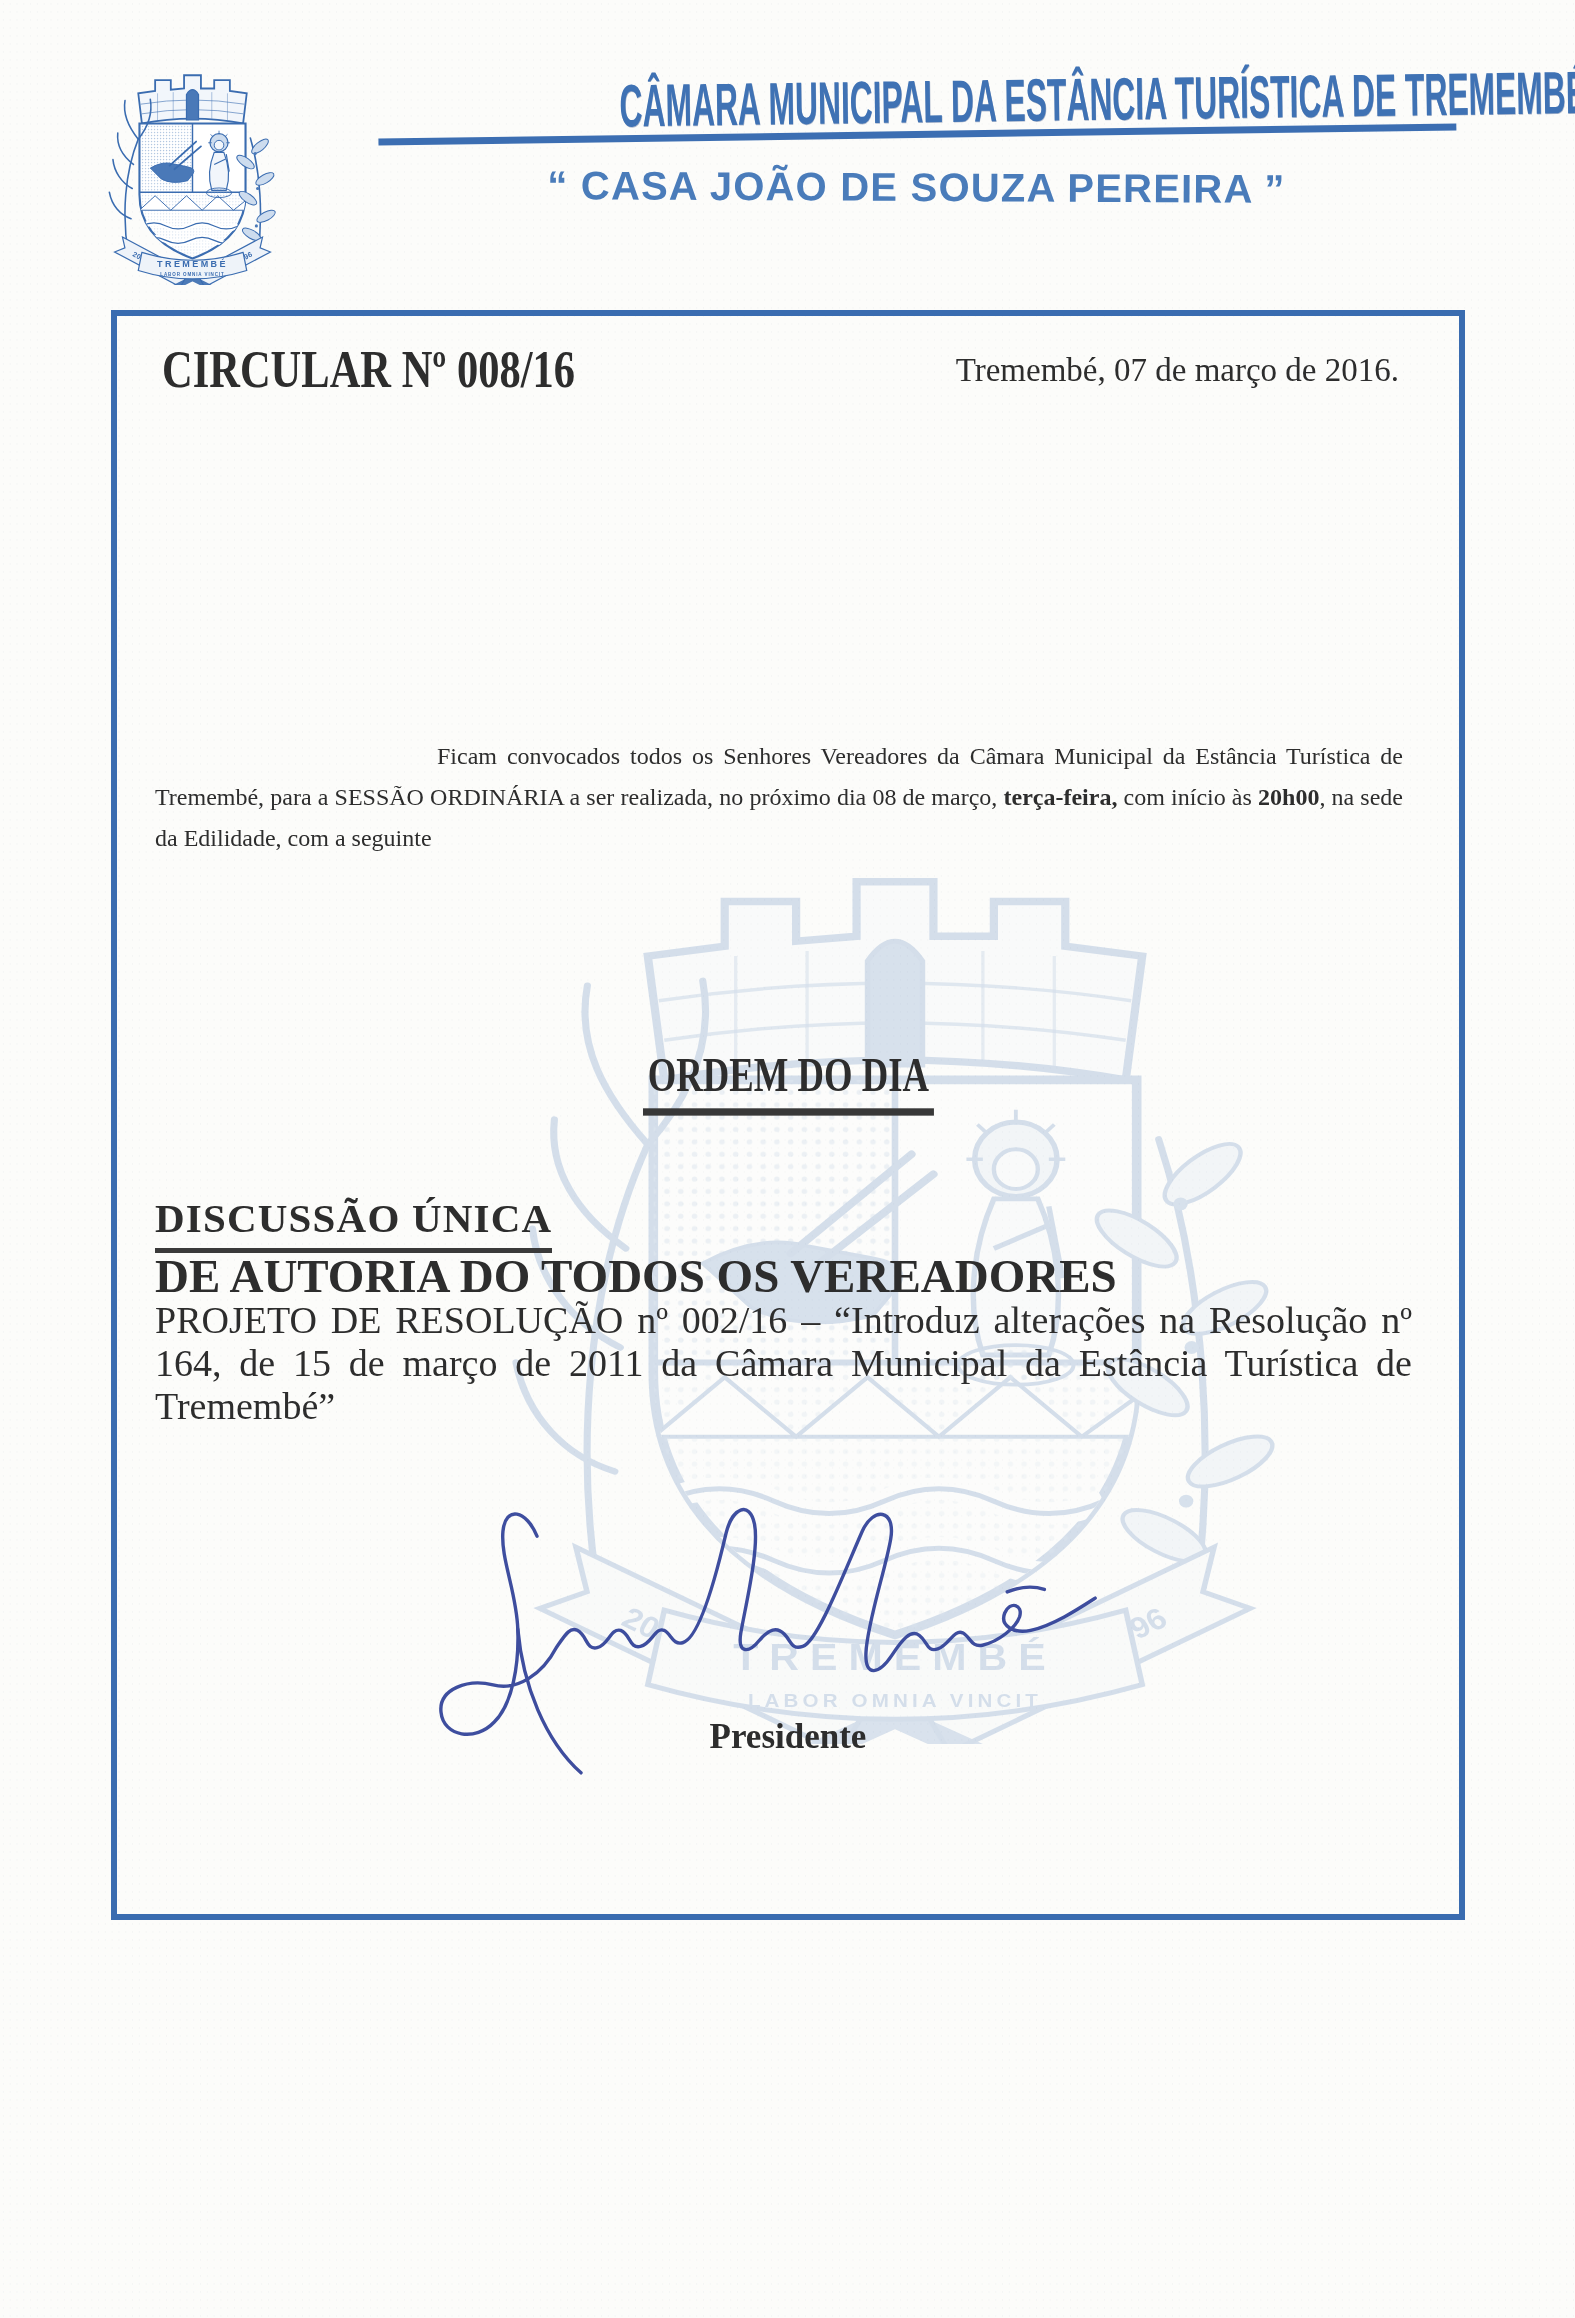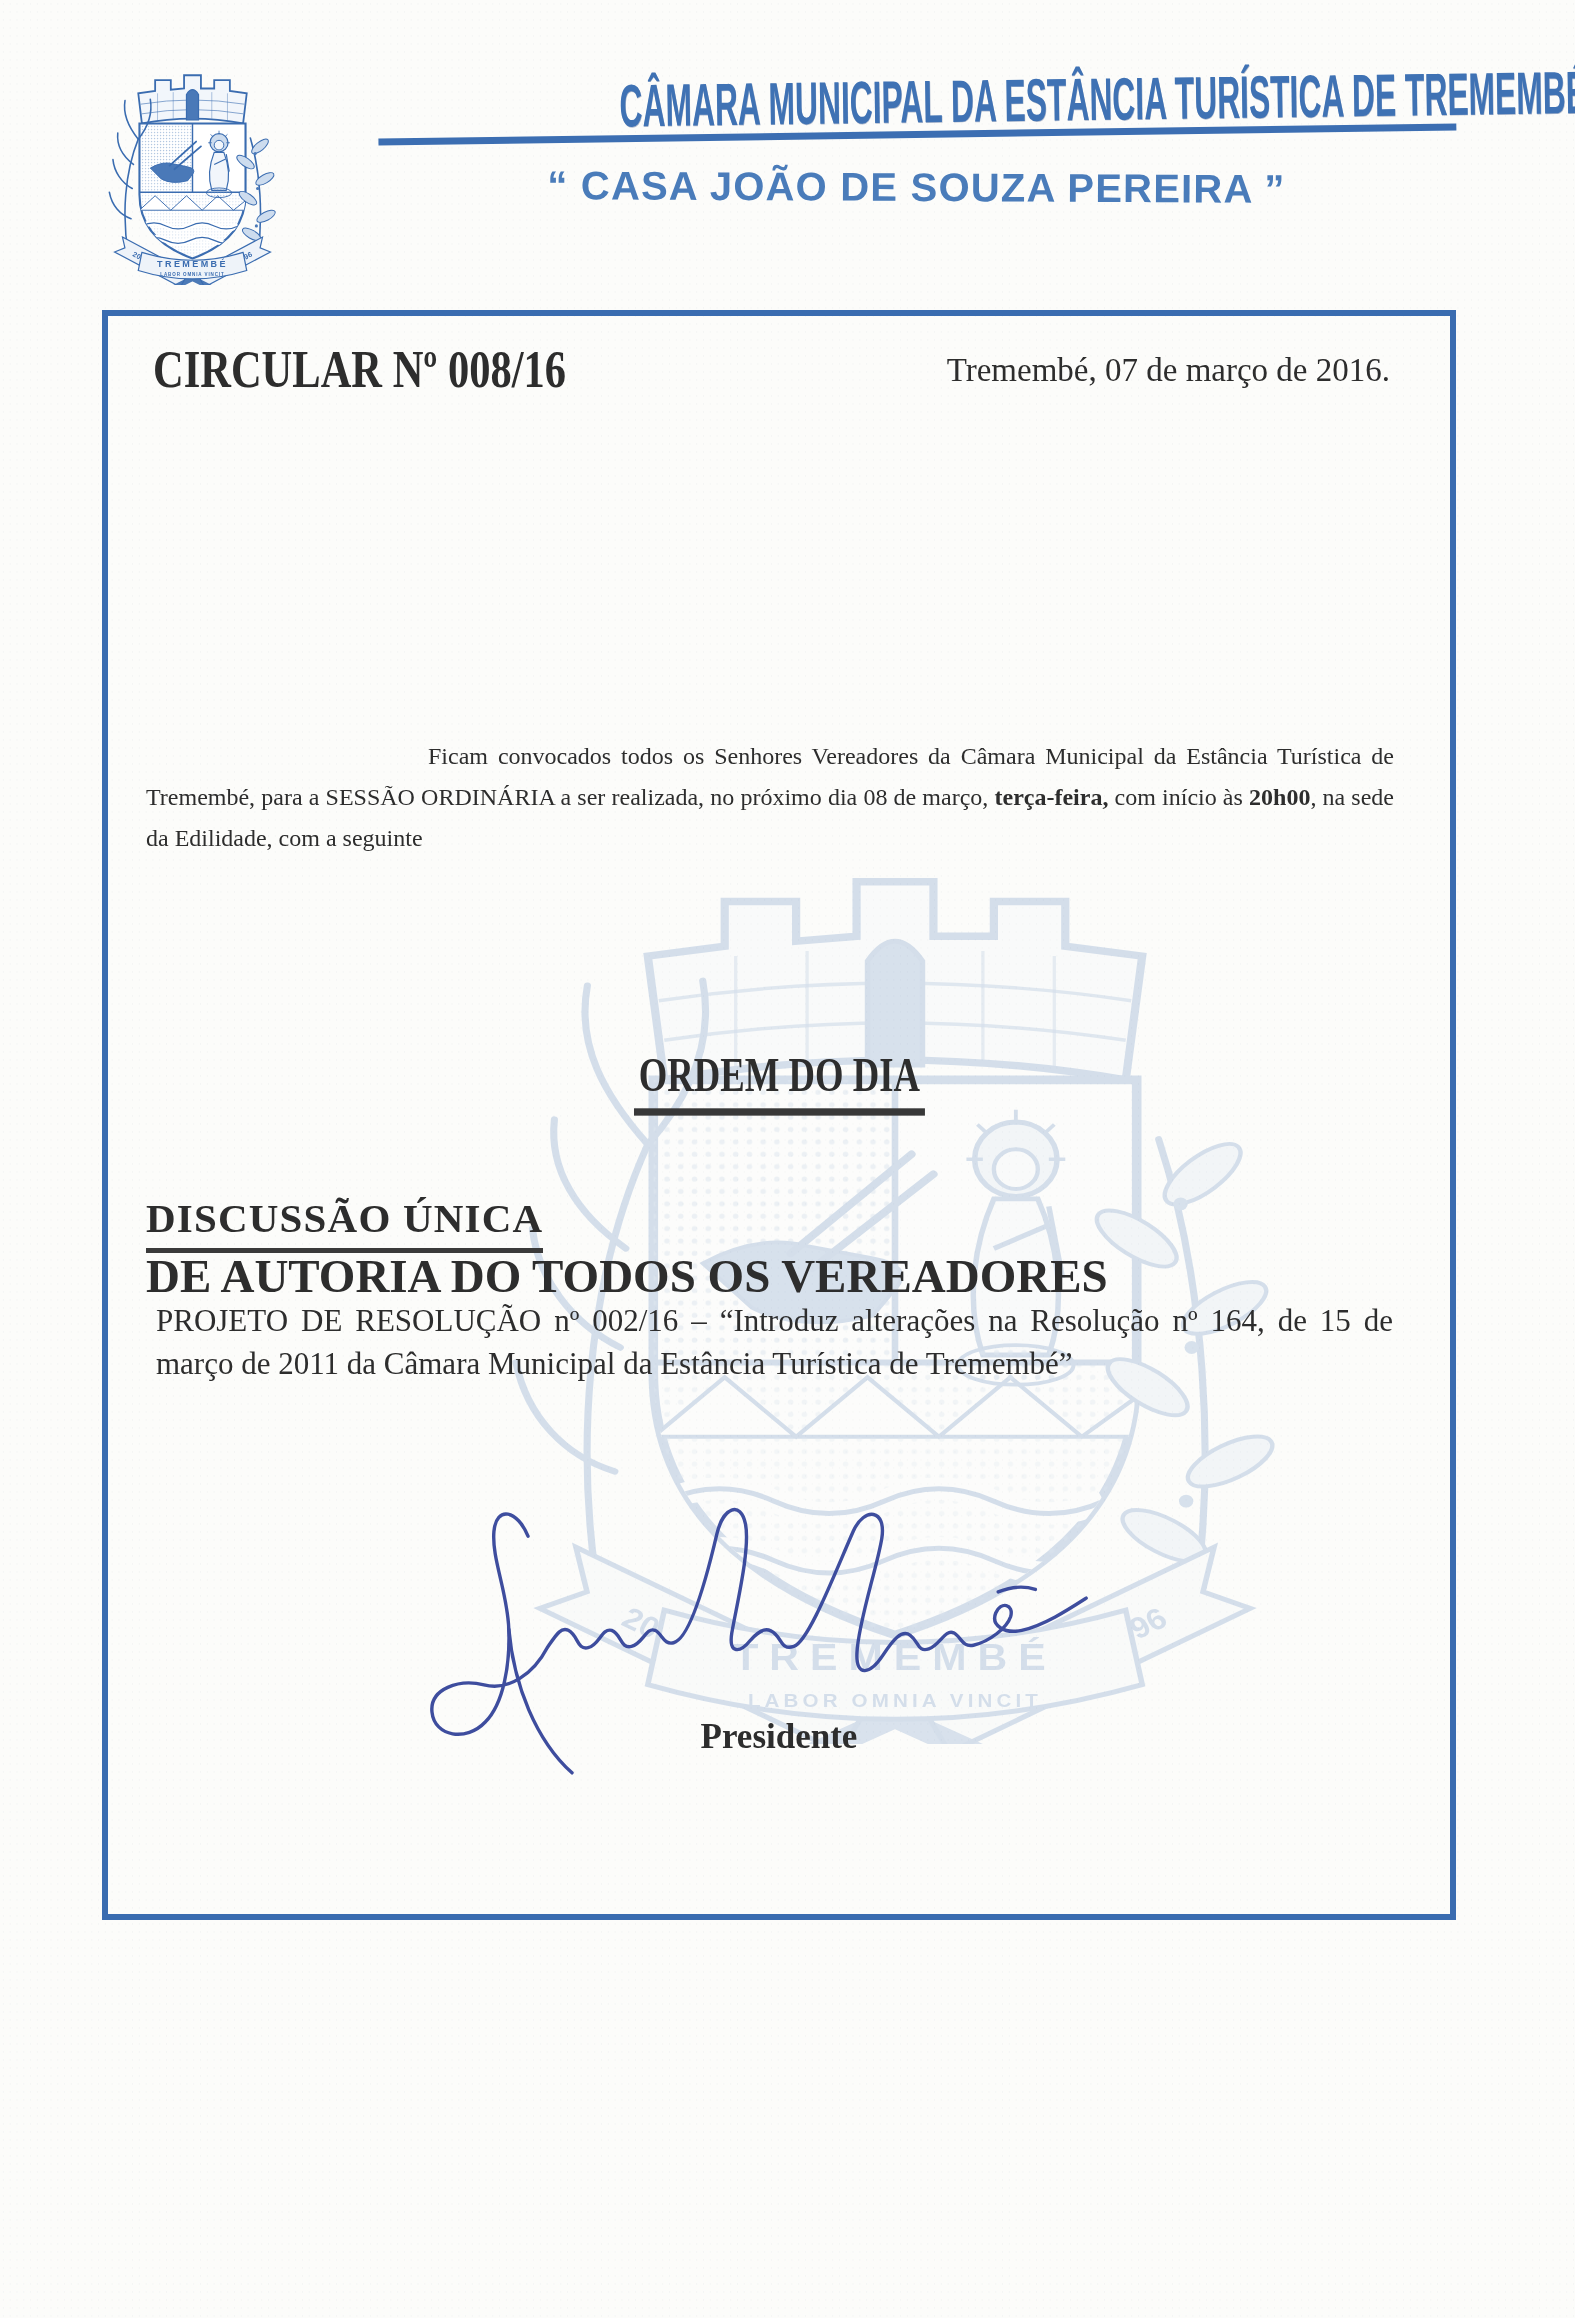--- a/index.html
+++ b/index.html
@@ -28,21 +28,21 @@
   .org-subtitle{
     margin-top:27px;
     font-family:"Liberation Sans", sans-serif;font-weight:bold;
     font-size:40px;letter-spacing:1.2px;color:#4a7cba;
     transform:rotate(0.3deg);
   }
   
   .watermark{position:absolute;left:483px;top:852px;width:824px;height:892px;opacity:0.20;}
   
   .frame{
-    position:absolute;left:102px;top:310px;width:1354px;height:1610px;
+    position:absolute;left:111px;top:310px;width:1354px;height:1610px;
     border:6.2px solid #3a6cb0;box-sizing:border-box;
   }
   .doc-number{
     position:absolute;left:45px;top:23.5px;
     font-size:50px;font-weight:bold;white-space:nowrap;
     transform:scale(0.85,1.05);transform-origin:left center;
   }
   .doc-date{position:absolute;right:60px;top:36px;font-size:33px;white-space:nowrap;}
   .paragraph{
     position:absolute;left:38px;top:396px;width:1248px;
@@ -51,21 +51,21 @@
   .agenda-title-row{position:absolute;left:0;top:732px;width:100%;text-align:center;}
   .agenda-title{
     display:inline-block;font-size:47px;font-weight:bold;white-space:nowrap;
     padding:0 6.2px 5px 6.2px;border-bottom:7.4px solid #383838;
     transform:scale(0.78,1.05);
   }
   .agenda{position:absolute;left:38px;top:878px;width:1257px;}
   .agenda-discussion{font-size:41px;font-weight:bold;letter-spacing:1.2px;}
   .agenda-discussion span{display:inline-block;border-bottom:5.6px solid #3a3a3a;padding-bottom:6px;text-align:right;}
   .agenda-author{margin-top:2px;font-size:47px;font-weight:bold;line-height:43px;}
-  .agenda-project{margin:10px;margin-top:1.2px;font-size:31px;line-height:43px;text-align:justify;}
+  .agenda-project{margin:0;margin-top:1.2px;font-size:38px;line-height:43px;text-align:justify;}
   .signature-svg{position:absolute;left:267px;top:1183px;width:731px;height:285px;z-index:3;}
   .signatory-name{position:absolute;left:0;top:1356px;width:100%;text-align:center;font-size:38px;font-weight:bold;letter-spacing:0.6px;}
   .signatory-role{position:absolute;left:0;top:1401px;width:100%;text-align:center;font-size:35px;font-weight:bold;}
   
   .coa-text{font-family:"Liberation Sans", sans-serif;font-weight:bold;fill:#3a6cb0;}
   .hidden-defs{position:absolute;width:0;height:0;overflow:hidden;}
 </style>
 </head>
 <body>
 

